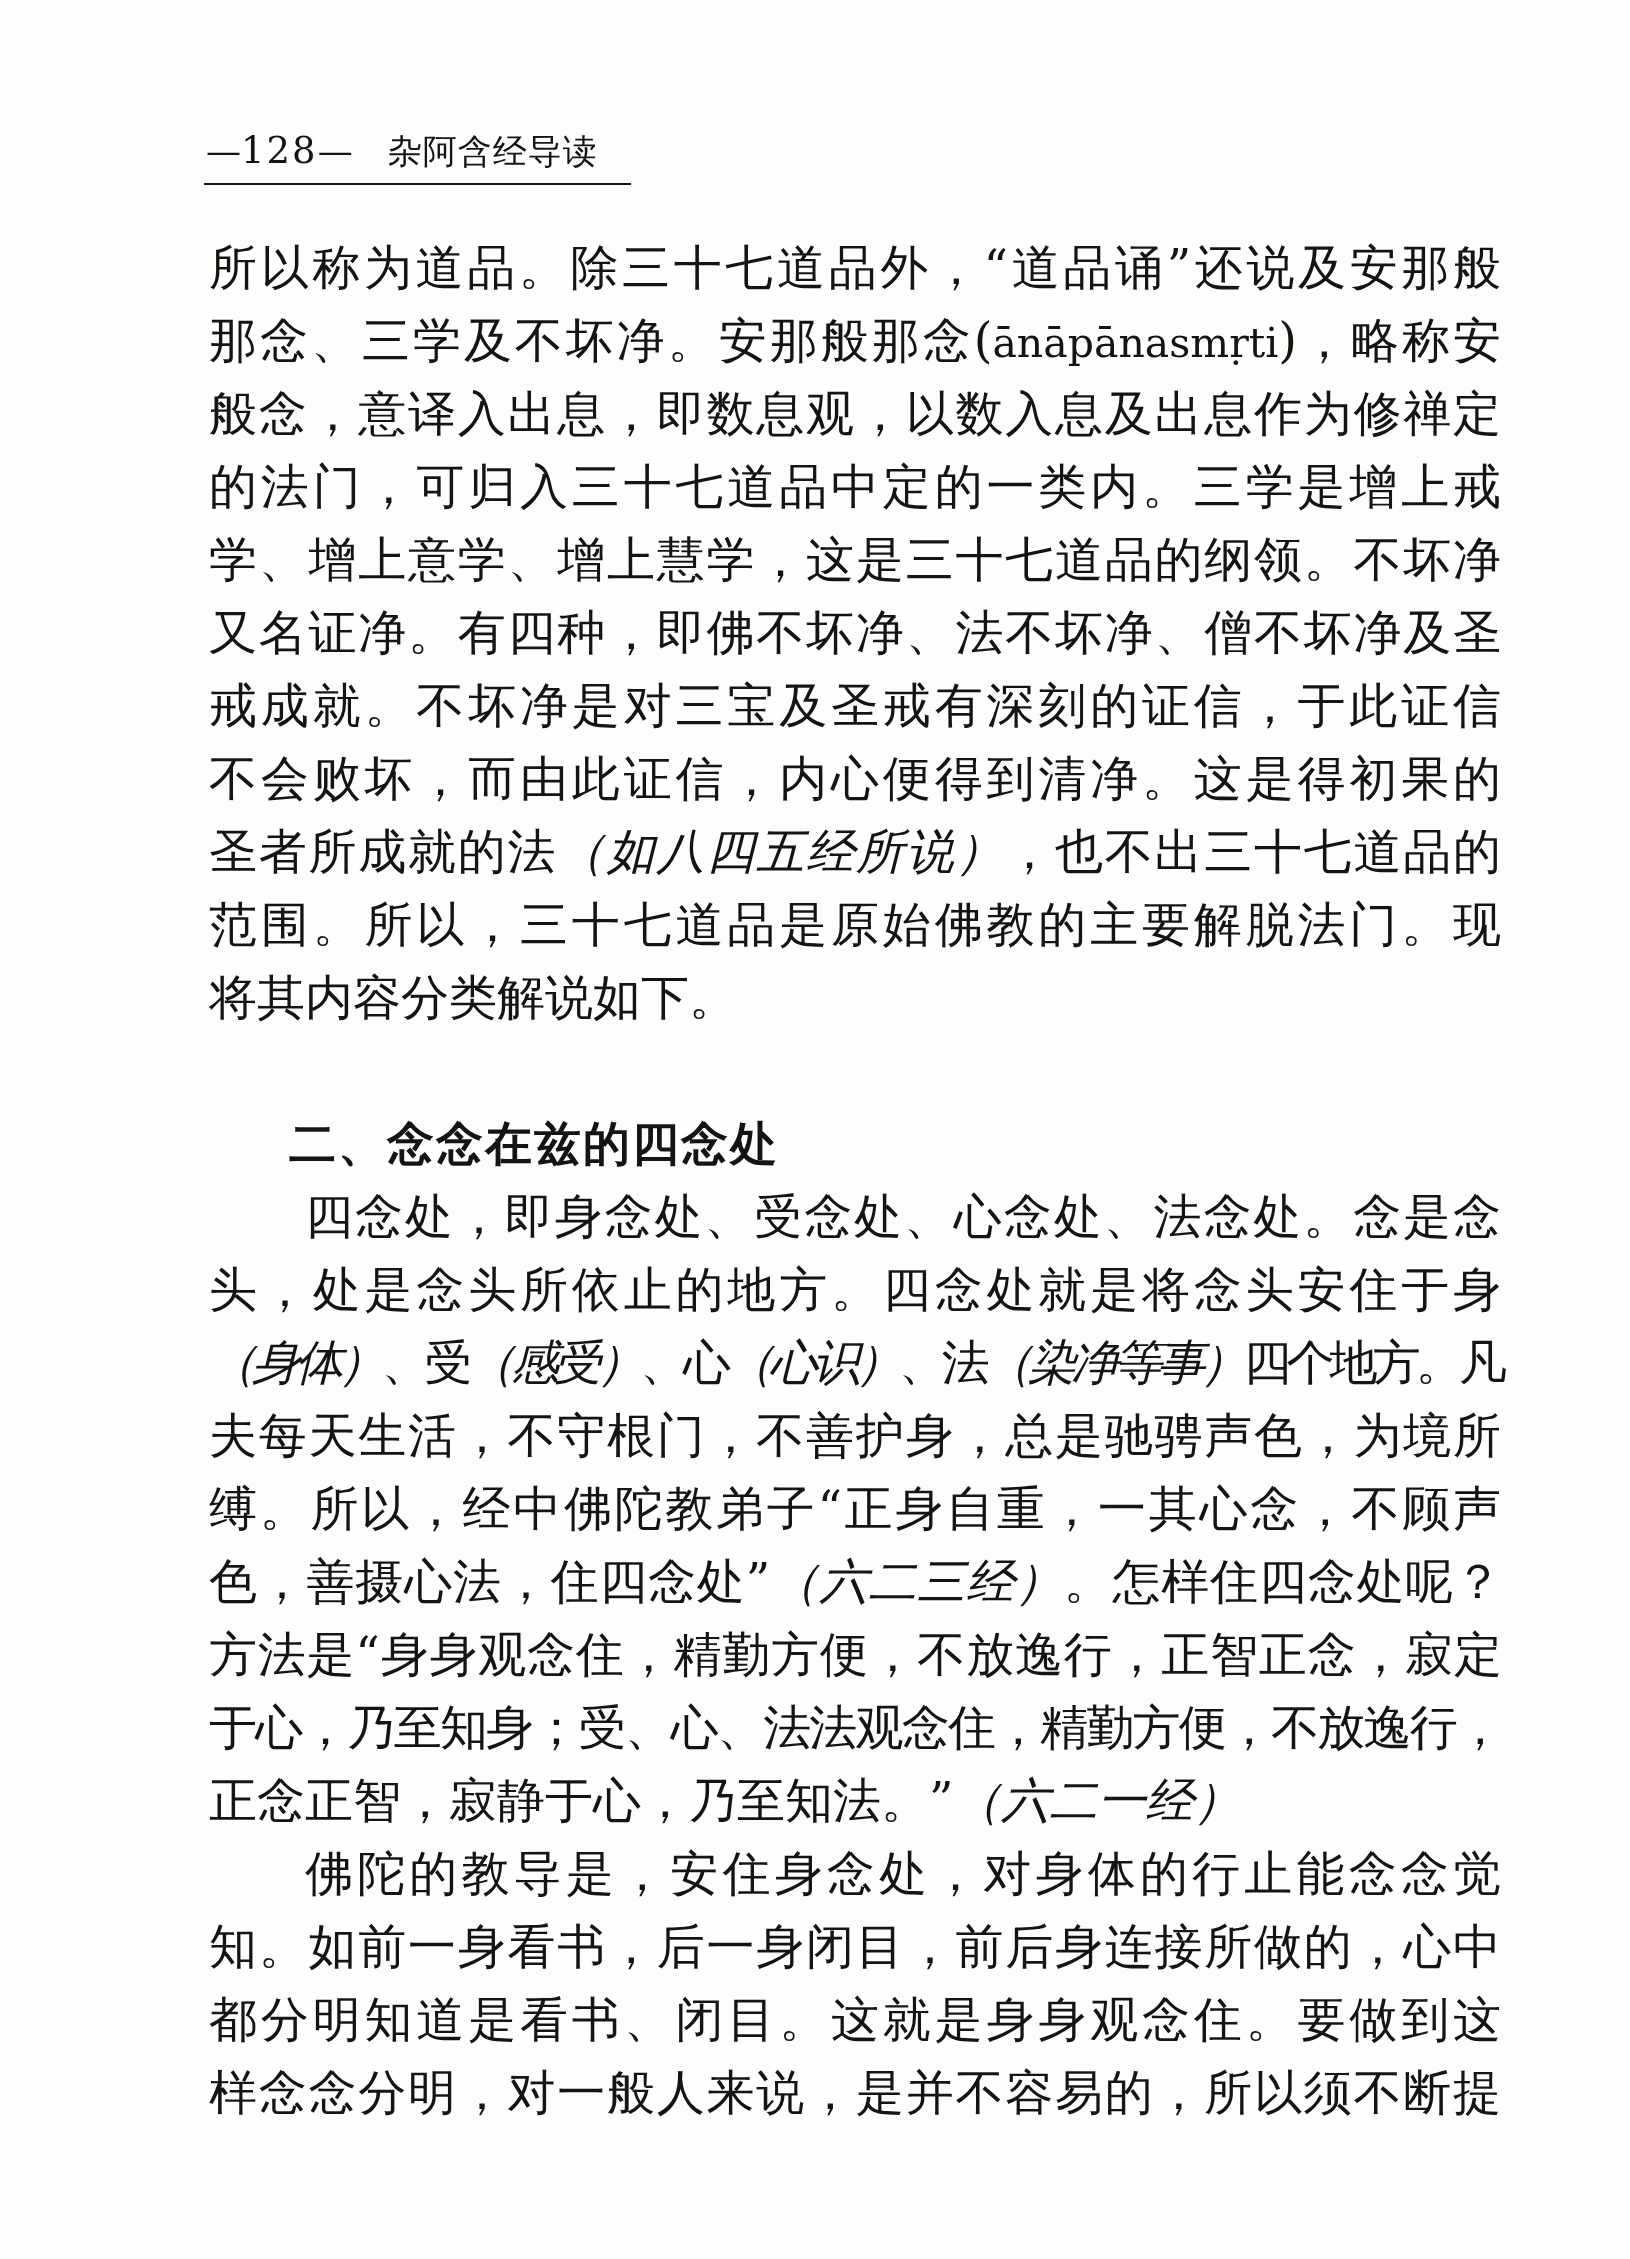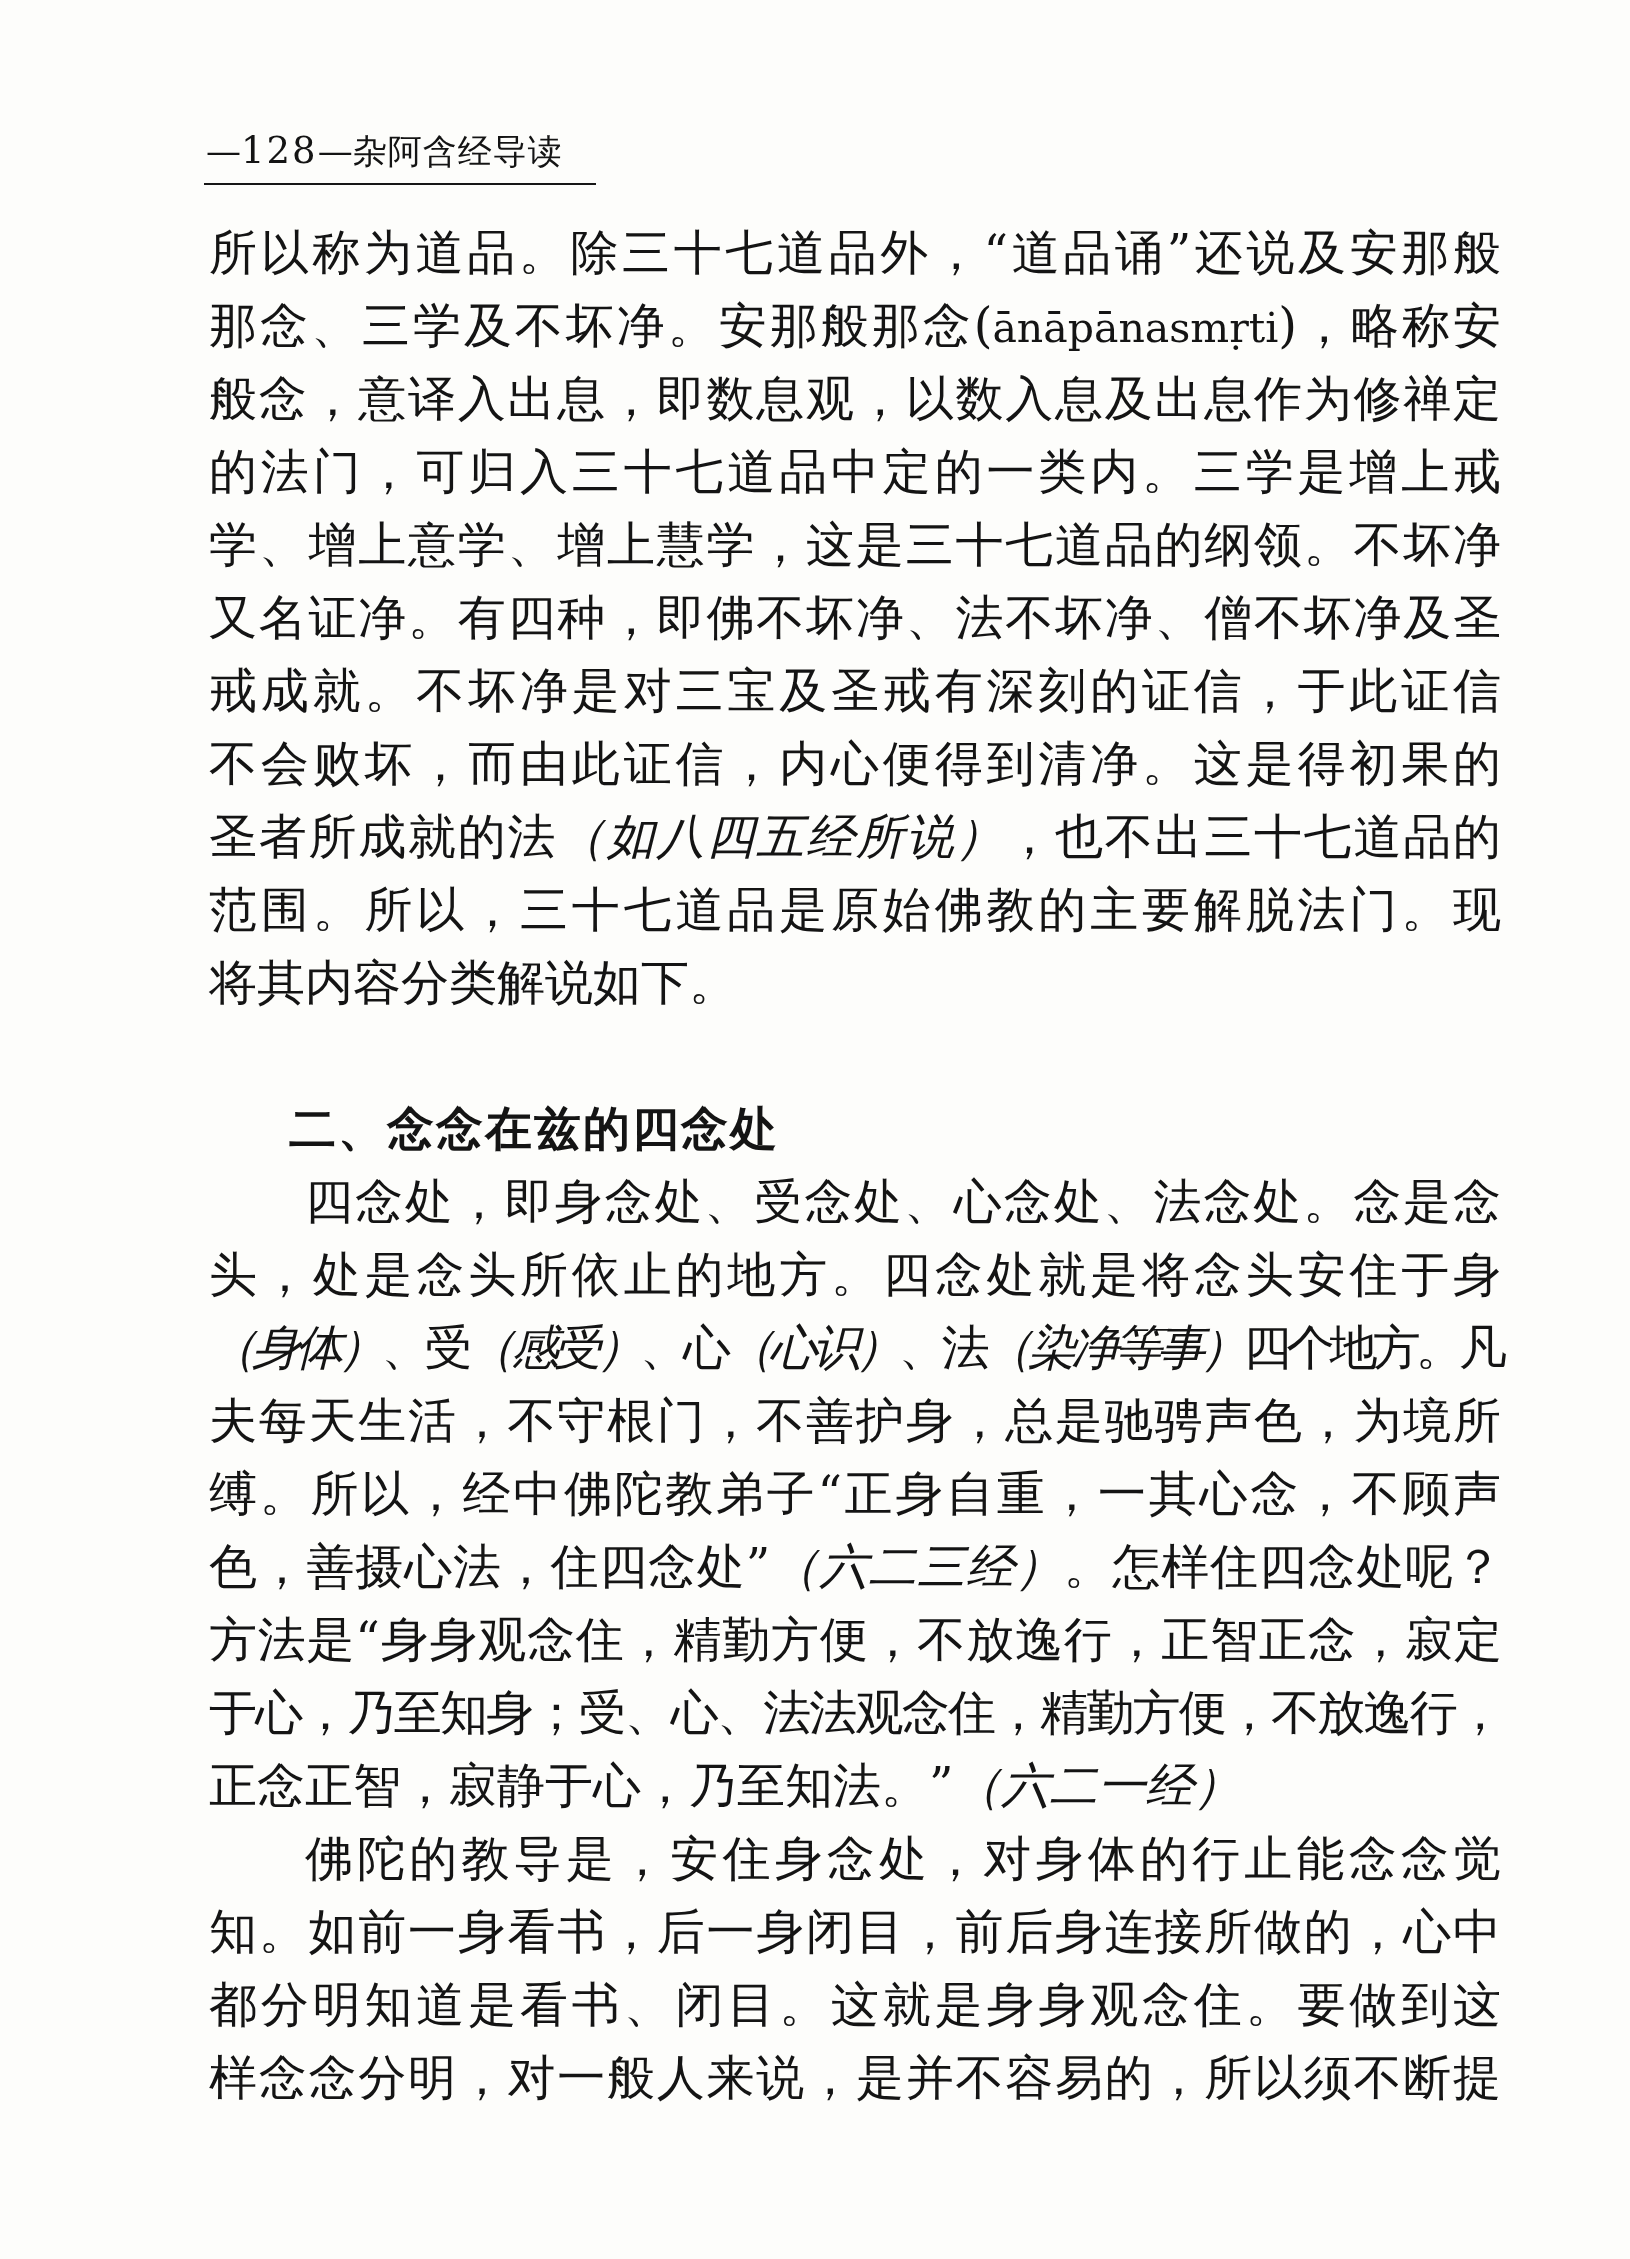--- a/index.html
+++ b/index.html
@@ -20,26 +20,26 @@
     display:flex;
     align-items:baseline;
     border-bottom:2.9px solid #161616;
     padding:0 33px 11.8px 2px;
     font-size:35px;
     line-height:39px;
     white-space:nowrap;
   }
   .running-head .dash{letter-spacing:0;}
   .running-head .pagenum{margin:0 0;font-size:37px;letter-spacing:2px;}
-  .running-head .booktitle{font-size:34px;letter-spacing:1px;}
+  .running-head .booktitle{margin-left:35px;font-size:34px;letter-spacing:1px;}
   
   .body-text{
     position:absolute;
     left:209px;
-    top:216px;
+    top:231px;
     width:1292px;
     font-size:48px;
     line-height:73px;
   }
   .line{
     height:73px;
     text-align:justify;
     text-align-last:justify;
   }
   .line.noj{text-align:left;text-align-last:left;}

